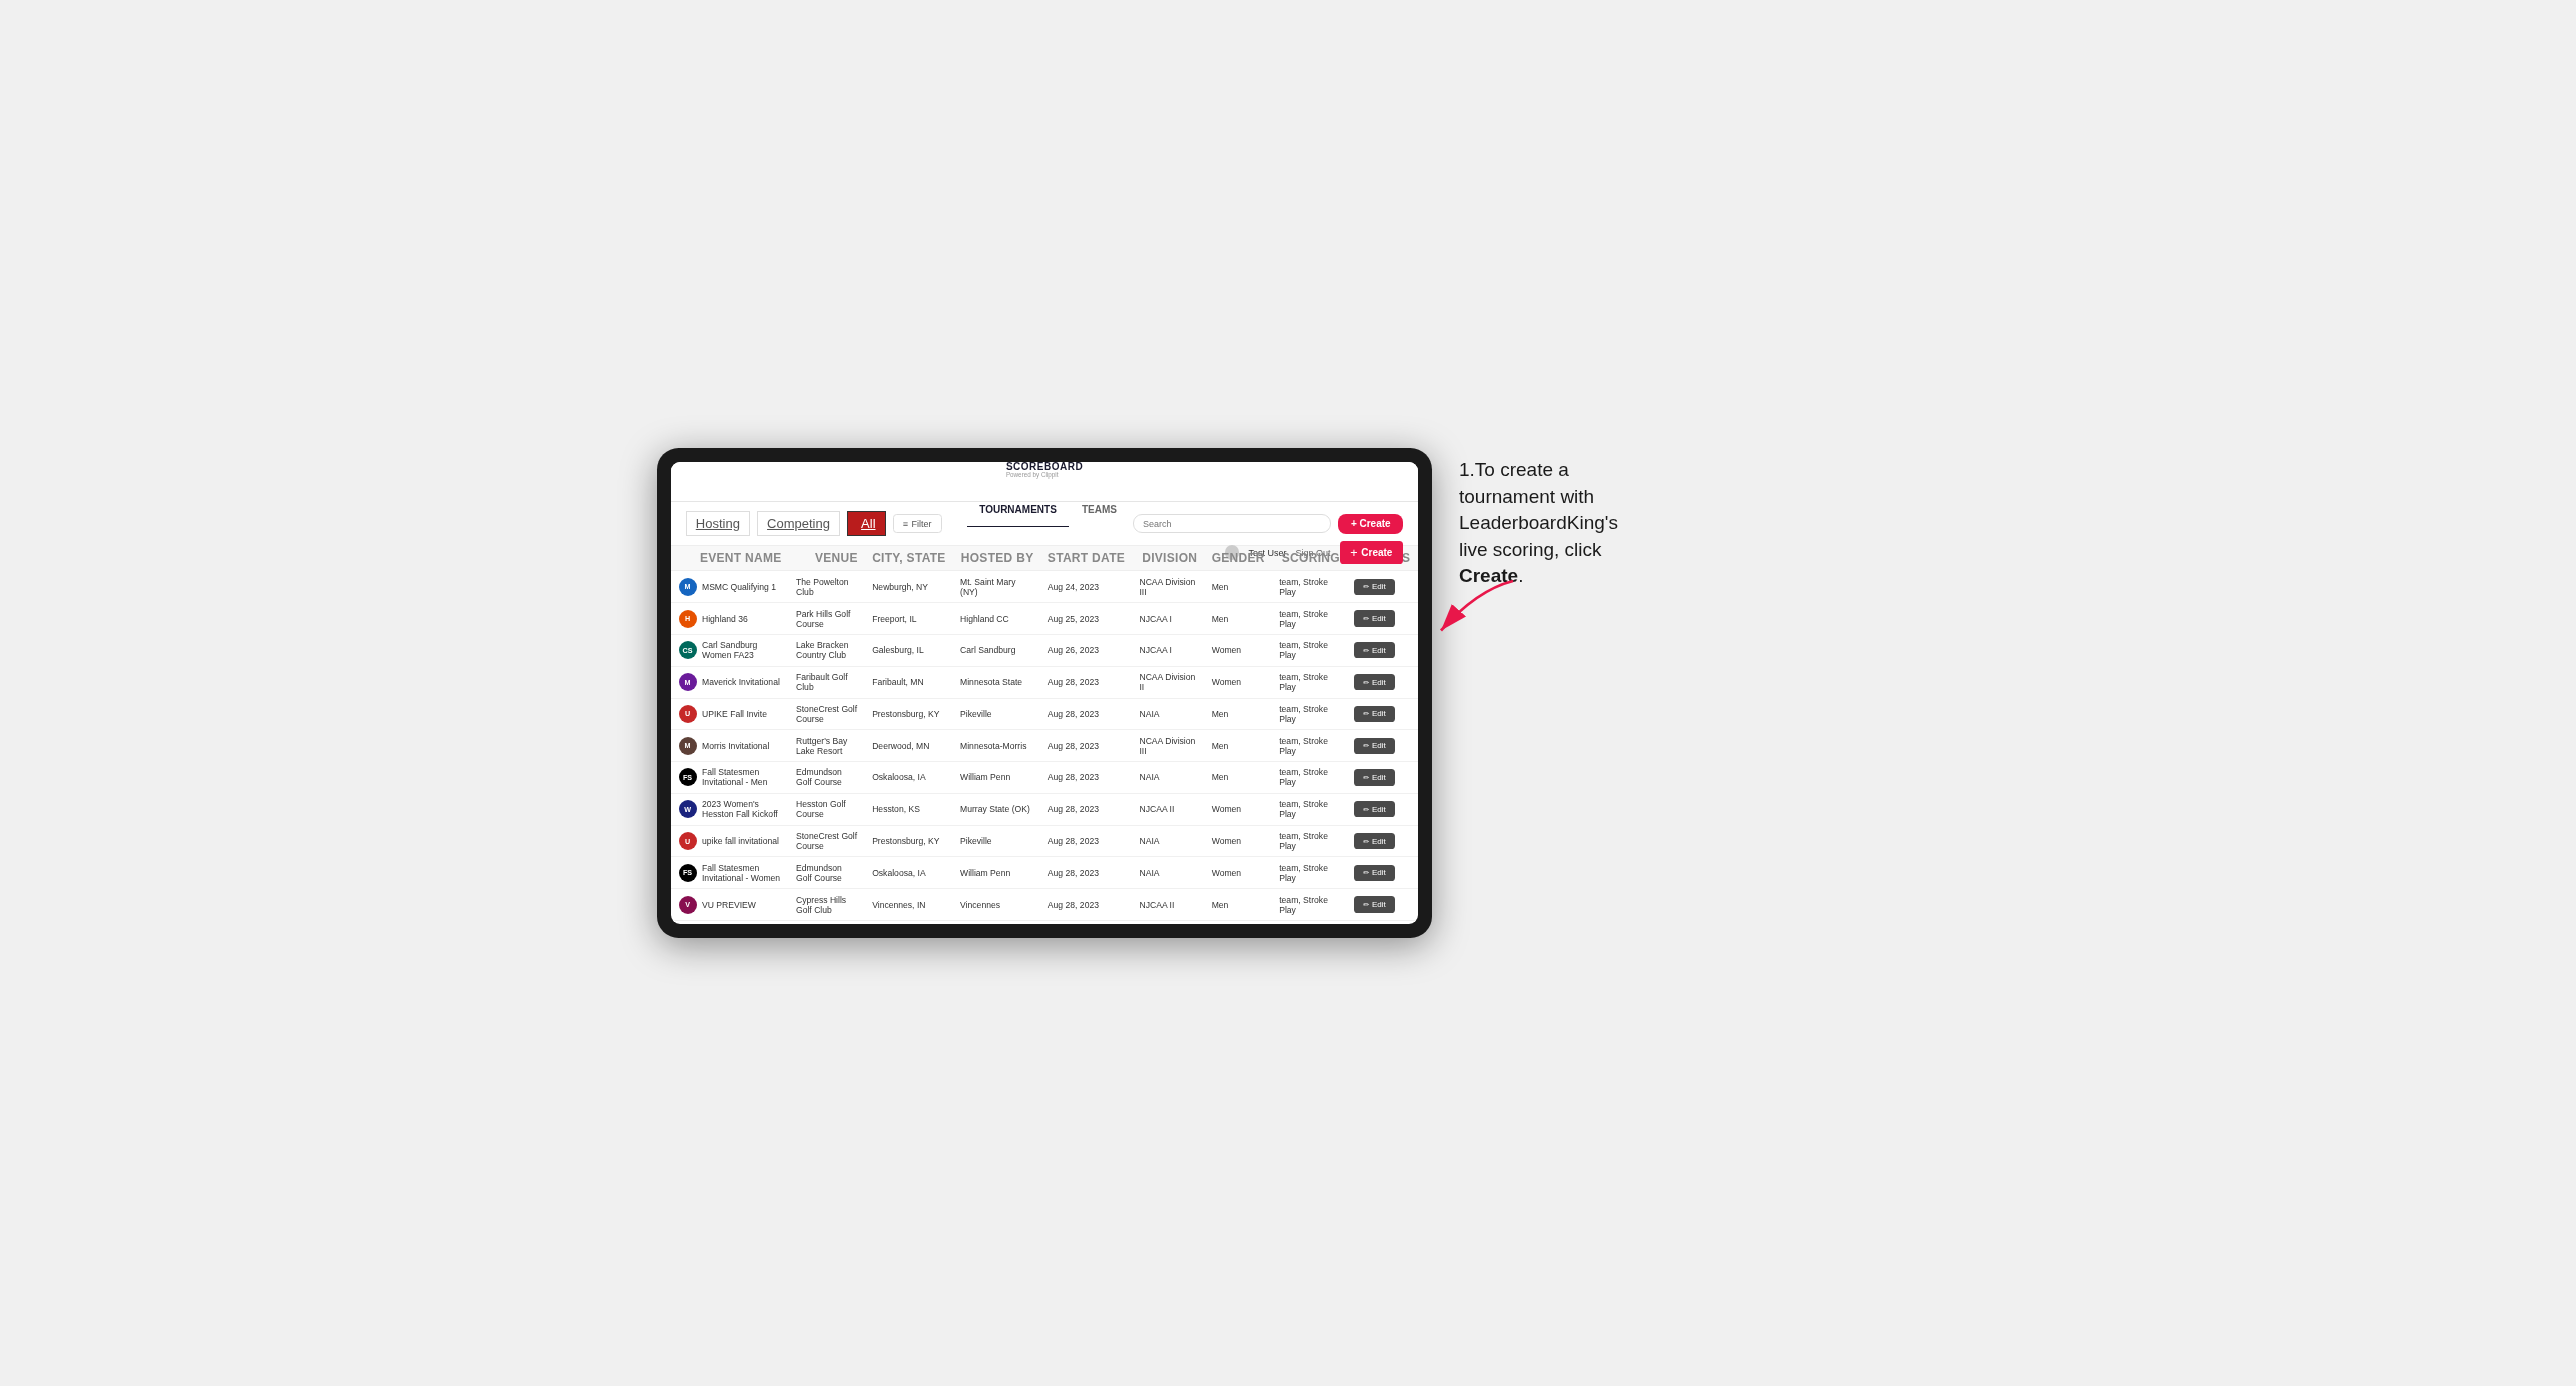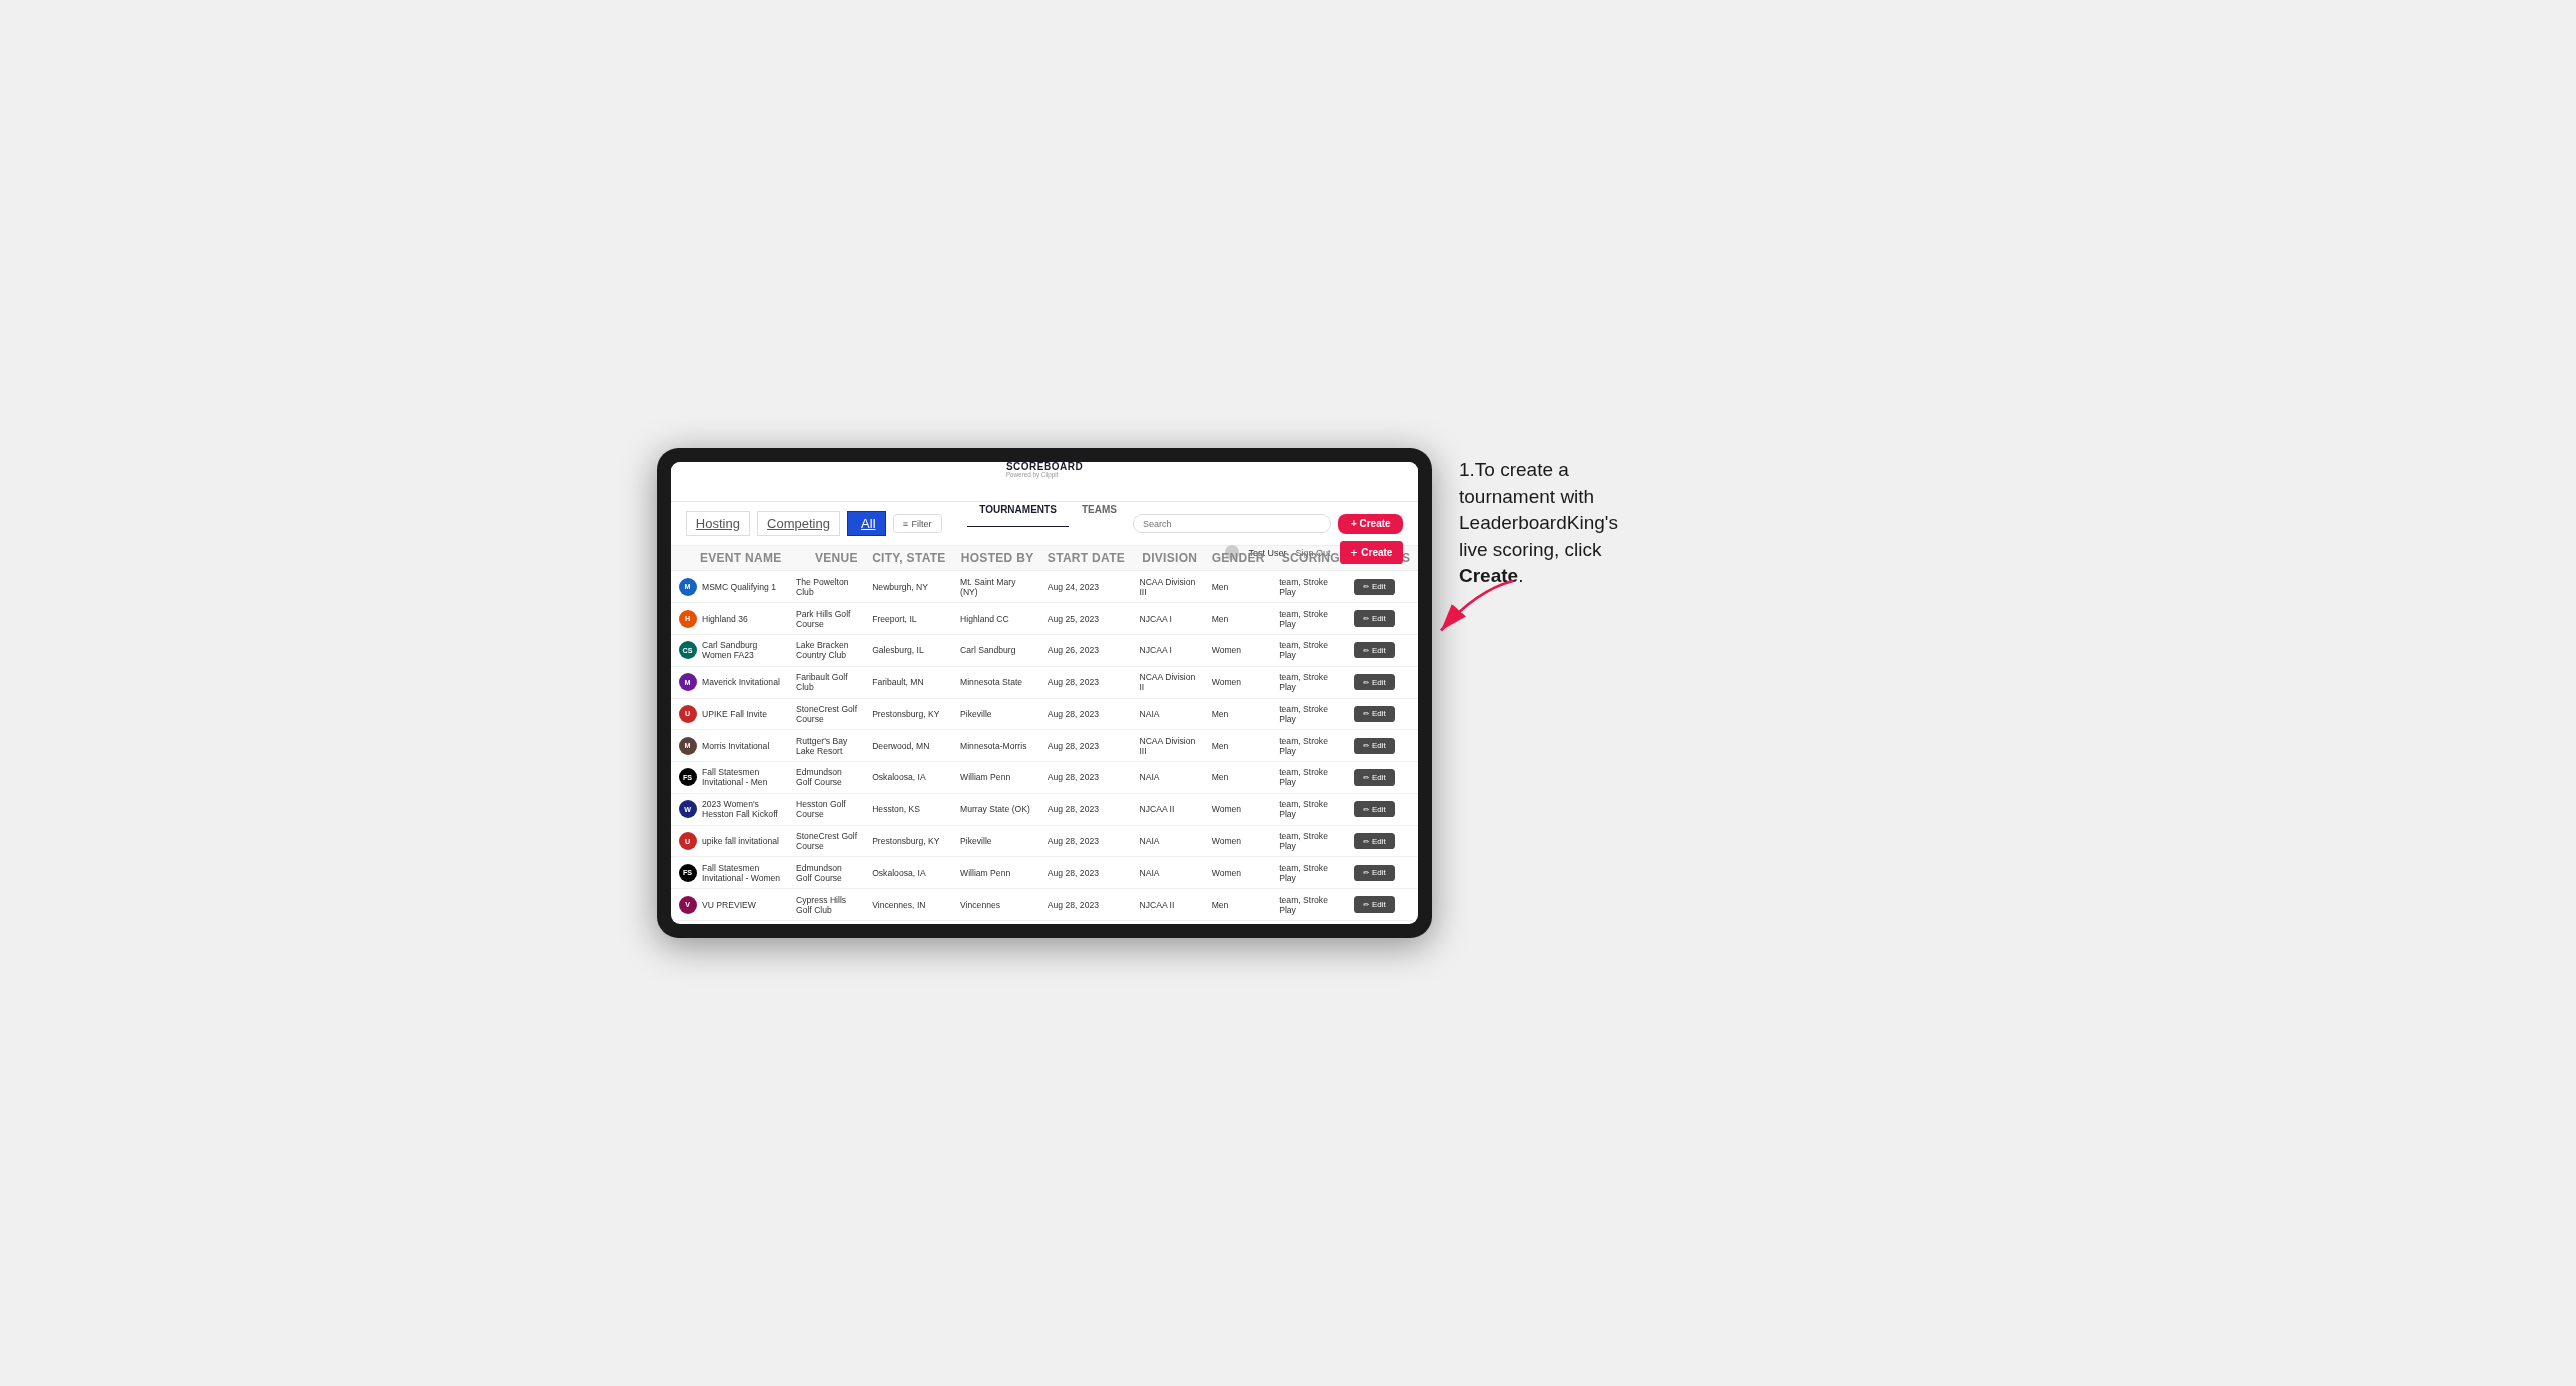--- a/index.html
+++ b/index.html
@@ -149,21 +149,21 @@
       font-size: 13px;
       border: 0.9px solid #ddd;
       border-radius: 0;
       background: #fff;
       cursor: pointer;
       color: #555;
       text-decoration: underline;
     }
 
     .filter-tab.active {
-      background: #1d4ed8;
+      background: #b91c1c;
       color: #fff;
       border-color: #333;
       padding-left: 13px;
     }
 
     .filter-btn {
       padding: 3.6px 9px;
       font-size: 9px;
       border: 0.9px solid #ddd;
       border-radius: 3.6px;

